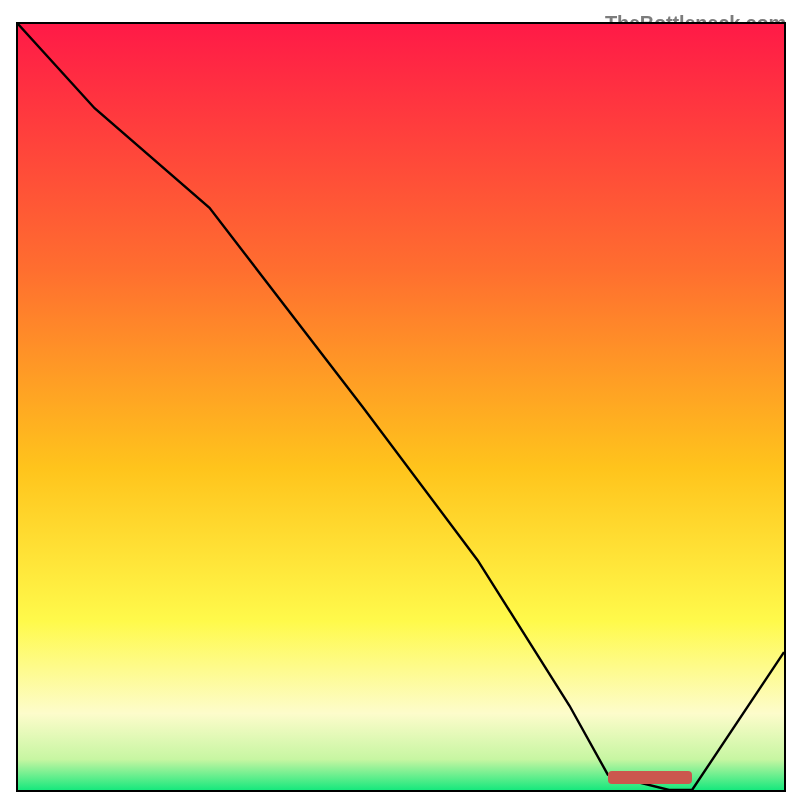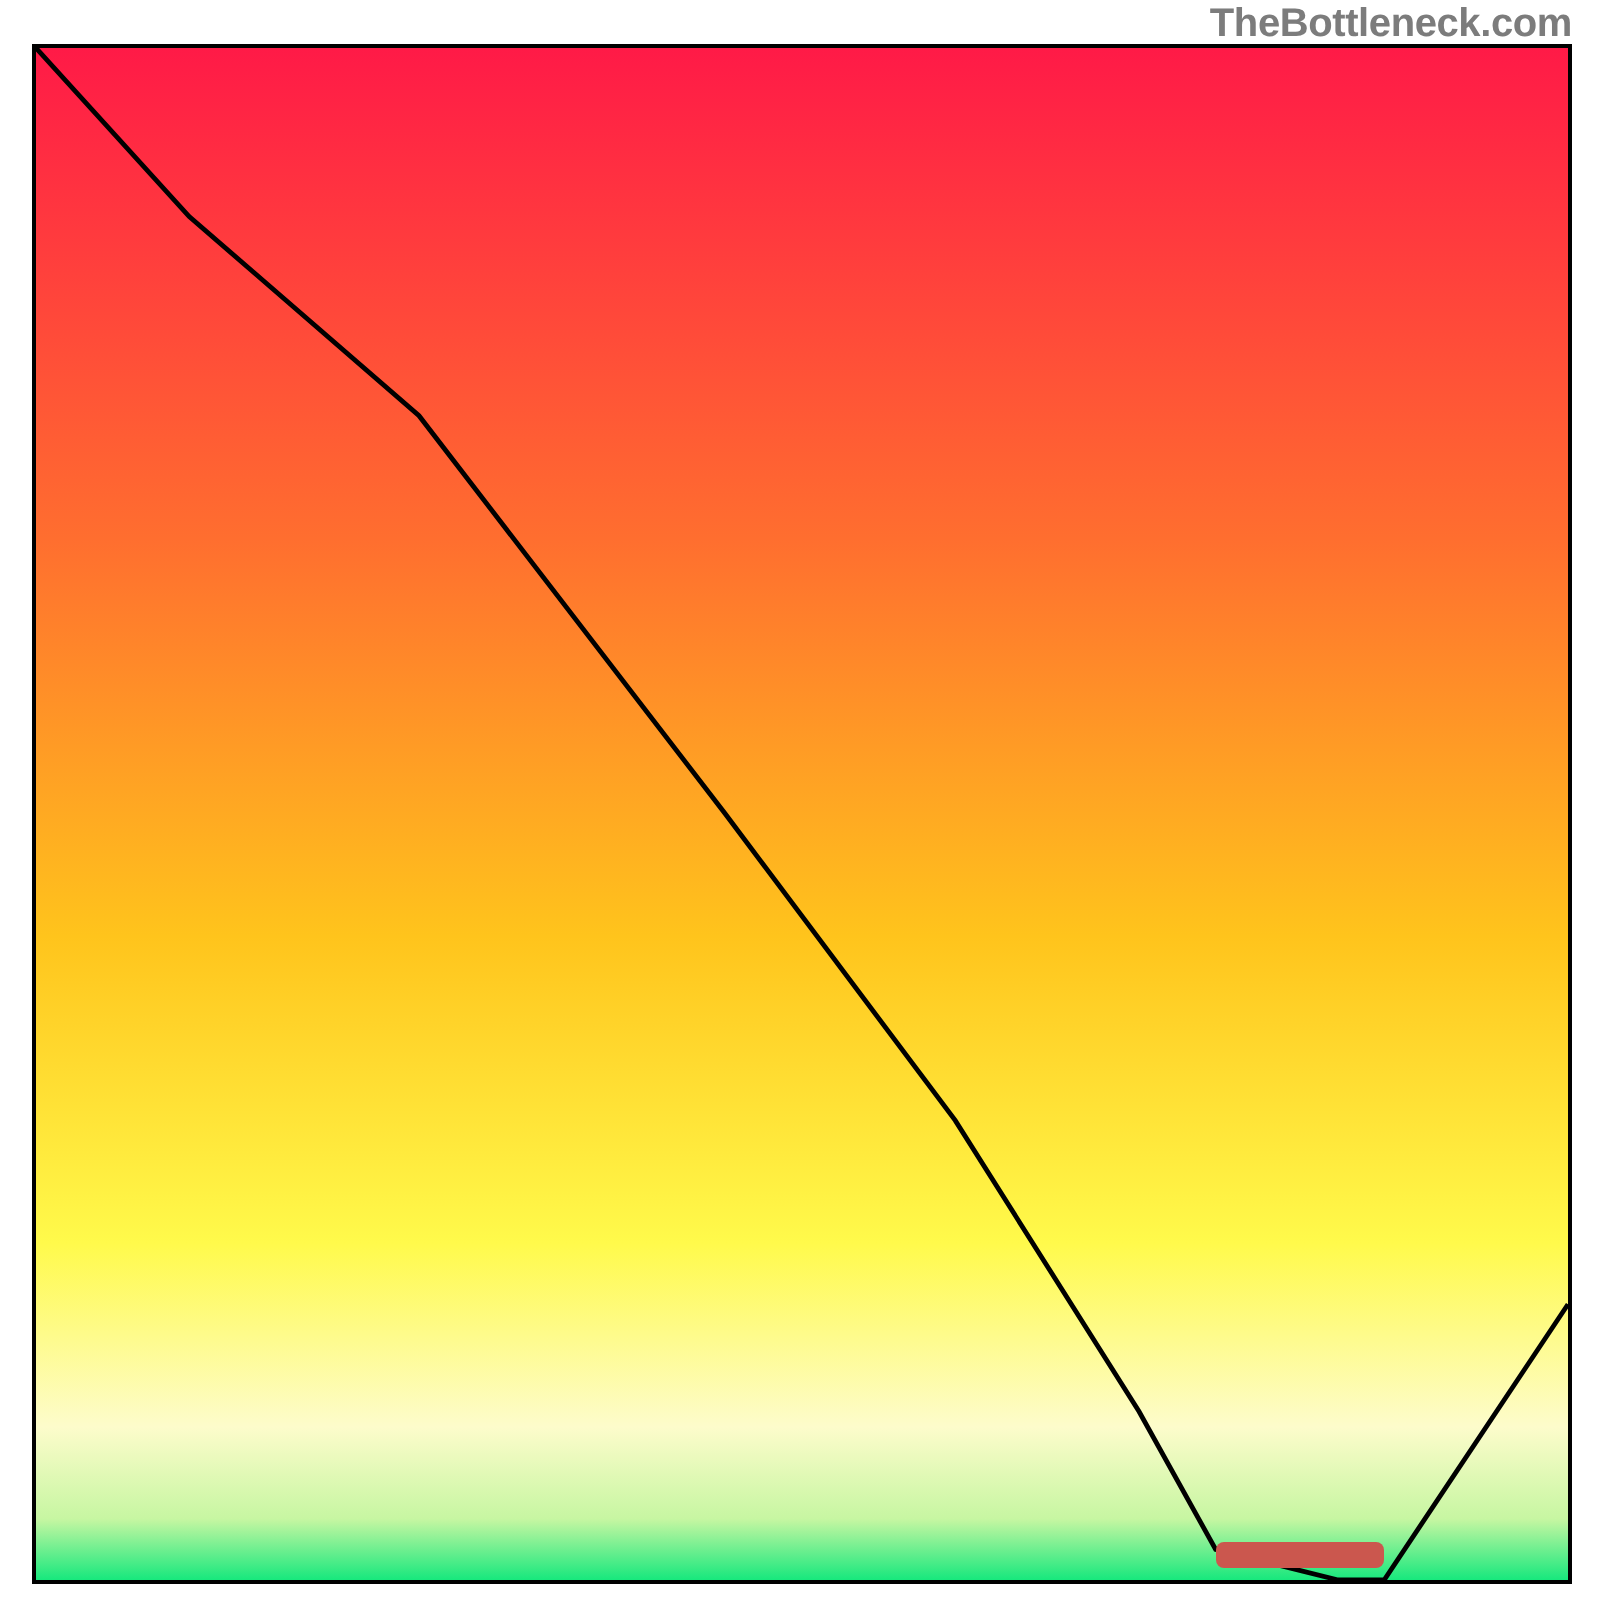--- a/index.html
+++ b/index.html
@@ -31,21 +31,21 @@
     pointer-events: none;
   }
   .marker {
     position: absolute;
     height: 13px;
     border-radius: 4px;
     background: #CB574E;
   }
   .watermark {
     position: absolute;
-    top: 1px;
+    top: 12px;
     right: 14px;
     font-size: 20px;
     font-weight: 600;
     color: #7c7c7c;
     letter-spacing: -0.2px;
   }
 </style>
 </head>
 <body>
 

